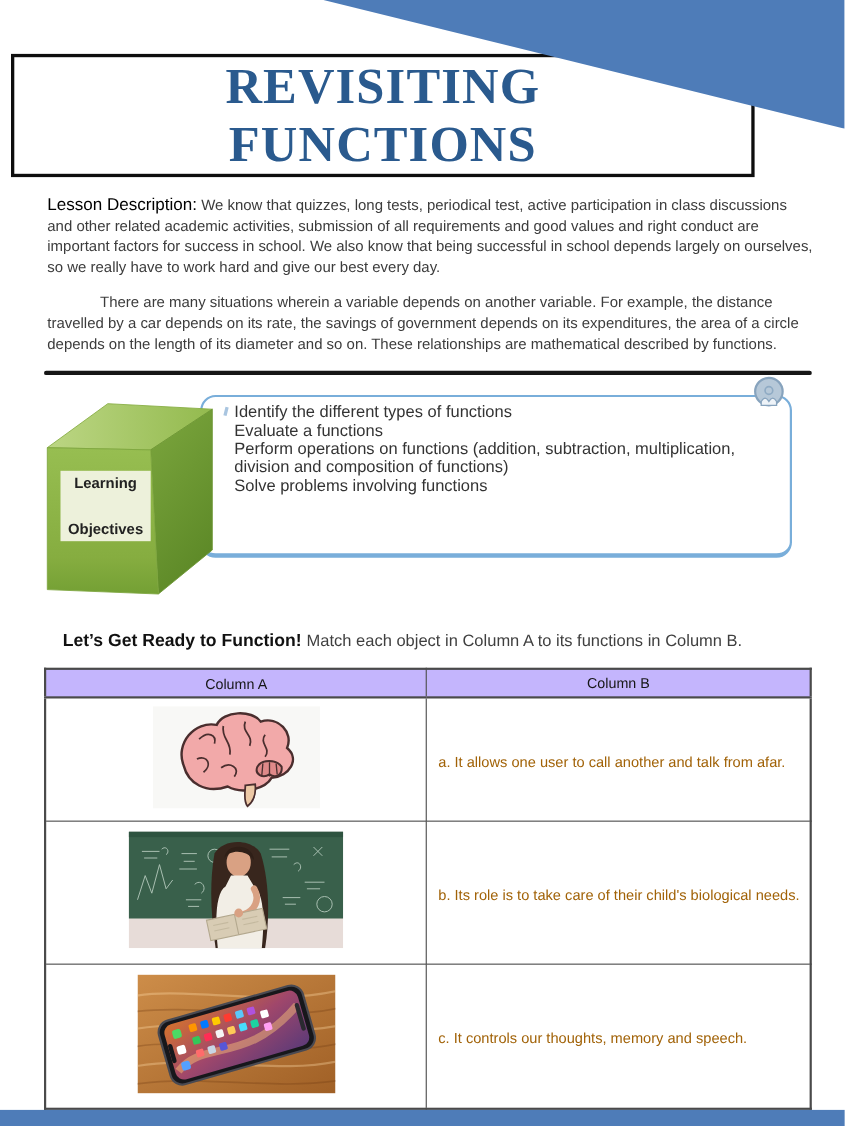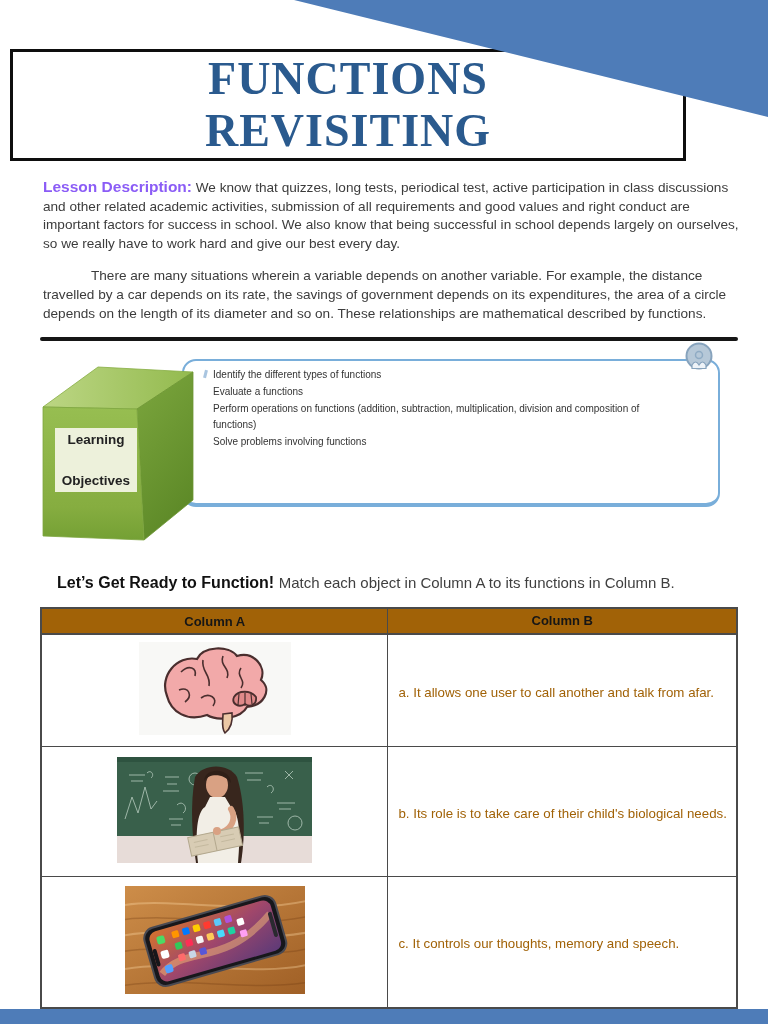--- a/index.html
+++ b/index.html
@@ -27,34 +27,34 @@
     z-index:2;
   }
   .title-line {
     font-family:"Liberation Serif", serif; font-weight:bold;
     font-size:46px; line-height:52px; color:#2a5a8e; letter-spacing:1px;
   }
 
   
   .desc { position:absolute; left:43px; top:178px; width:696px; font-size:13.6px; line-height:18.6px; color:#3c3c3c; z-index:1; }
   .desc p { margin:0 0 14px 0; }
-  .desc .lead { font-weight:bold; font-size:15.5px; color:#8b5cf6; }
+  .desc .lead { font-weight:normal; font-size:15.5px; color:#000000; }
   .desc .indented { text-indent:48px; }
 
   
   .rule { position:absolute; left:40px; top:337px; width:698px; height:4px; background:#161616; border-radius:2px; z-index:1; }
 
   
   .scroll-panel {
     position:absolute; left:182px; top:359px; width:534px; height:142px;
     background:#ffffff; border:2px solid #79aeda; border-bottom-width:4px;
     border-radius:14px; z-index:1;
   }
   .objectives { position:absolute; left:213px; top:367px; width:458px; z-index:2; }
-  .objective-item { font-size:10px; line-height:16.8px; color:#333333; }
+  .objective-item { font-size:15px; line-height:16.8px; color:#333333; }
   .list-tick { position:absolute; left:204px; top:370px; width:3px; height:8px; background:#a9c5e0; transform:rotate(14deg); z-index:2; }
 
   .curl-icon-wrap { position:absolute; left:681px; top:341px; width:34px; height:34px; z-index:4; }
 
   
   .cube-wrap { position:absolute; left:40px; top:360px; width:156px; height:185px; z-index:4; }
   .cube-label {
     position:absolute; left:55px; top:428px; width:82px; height:64px;
     display:flex; flex-direction:column; align-items:center; justify-content:center;
     z-index:5; text-align:center;gap:24px;
@@ -67,38 +67,38 @@
   .activity-heading .hrest { font-size:15px; color:#3f3f3f; }
 
   
   .match-table {
     position:absolute; left:40px; top:607px; width:698px;
     border-collapse:collapse; z-index:1;
   }
   .match-table th, .match-table td { border:1.5px solid #4a4a4a; }
   .match-table { border:2px solid #4a4a4a; }
   .match-table th {
-    height:22px; font-size:13px; font-weight:bold; color:#161616;
-    text-align:center; border-bottom-width:2px; background:#a16207;
+    height:22px; font-size:13px; font-weight:normal; color:#161616;
+    text-align:center; border-bottom-width:2px; background:#c4b5fd;
   }
   .col-a { width:350px; text-align:center; vertical-align:middle; }
   .col-b { width:348px; vertical-align:middle; padding:8px 2px 4px 10px; font-size:13.3px; line-height:18px; color:#a16207; }
   .r1 td { height:99px; } .r2 td { height:117px; } .r3 td { height:118px; }
 
   
   .bottom-bar { position:absolute; left:0; top:1009px; width:768px; height:15px; background:#4e7cb8; z-index:1; }
 </style>
 </head>
 <body>
 
 <div class="corner-triangle"></div>
 
 <div class="title-box">
+  <div class="title-line">REVISITING</div>
   <div class="title-line">FUNCTIONS</div>
-  <div class="title-line">REVISITING</div>
 </div>
 
 <div class="desc">
   <p><span class="lead">Lesson Description:</span>
     <span>We know that quizzes, long tests, periodical test, active participation in class discussions and other related academic activities, submission of all requirements and good values and right conduct are important factors for success in school. We also know that being successful in school depends largely on ourselves, so we really have to work hard and give our best every day.</span></p>
   <p class="indented"><span>There are many situations wherein a variable depends on another variable. For example, the distance travelled by a car depends on its rate, the savings of government depends on its expenditures, the area of a circle depends on the length of its diameter and so on. These relationships are mathematical described by functions.</span></p>
 </div>
 
 <div class="rule"></div>
 

